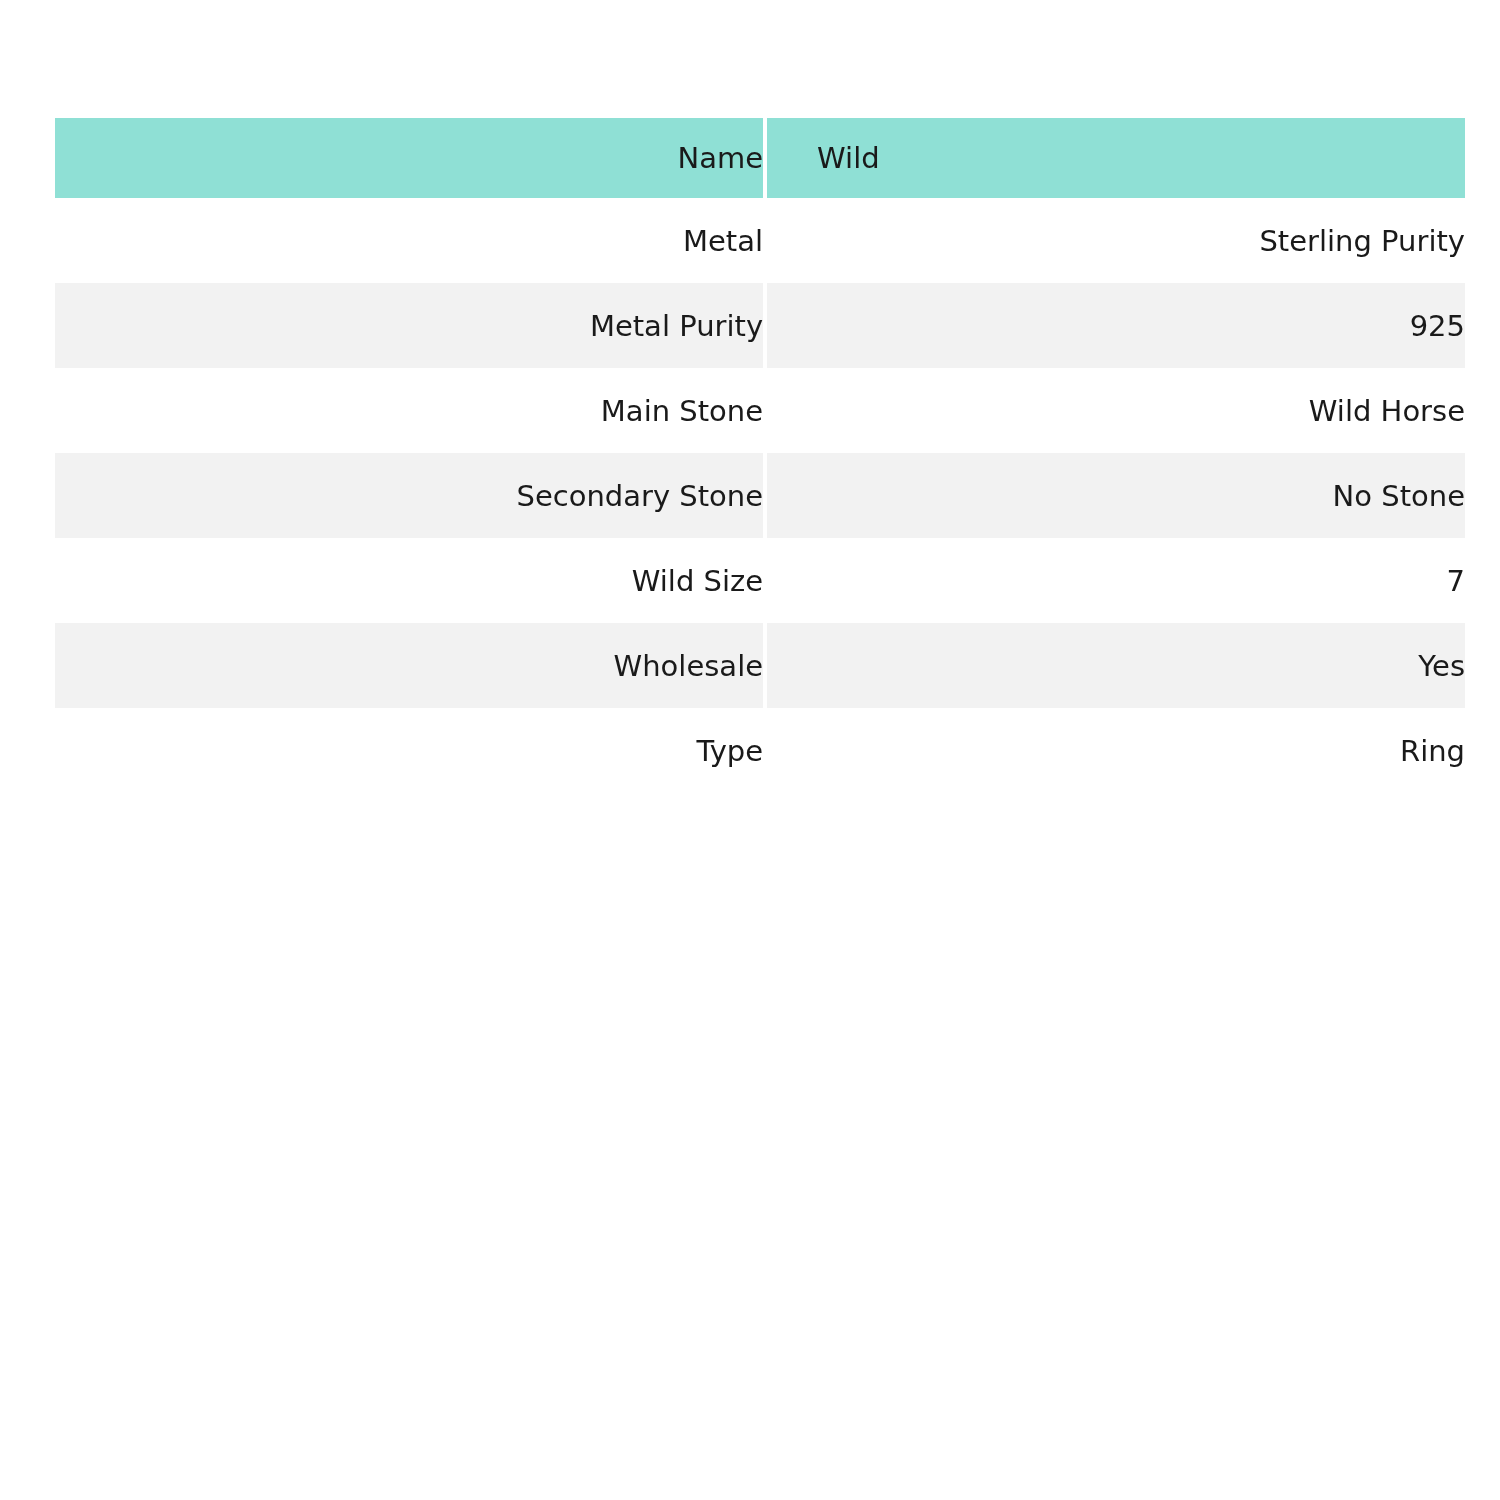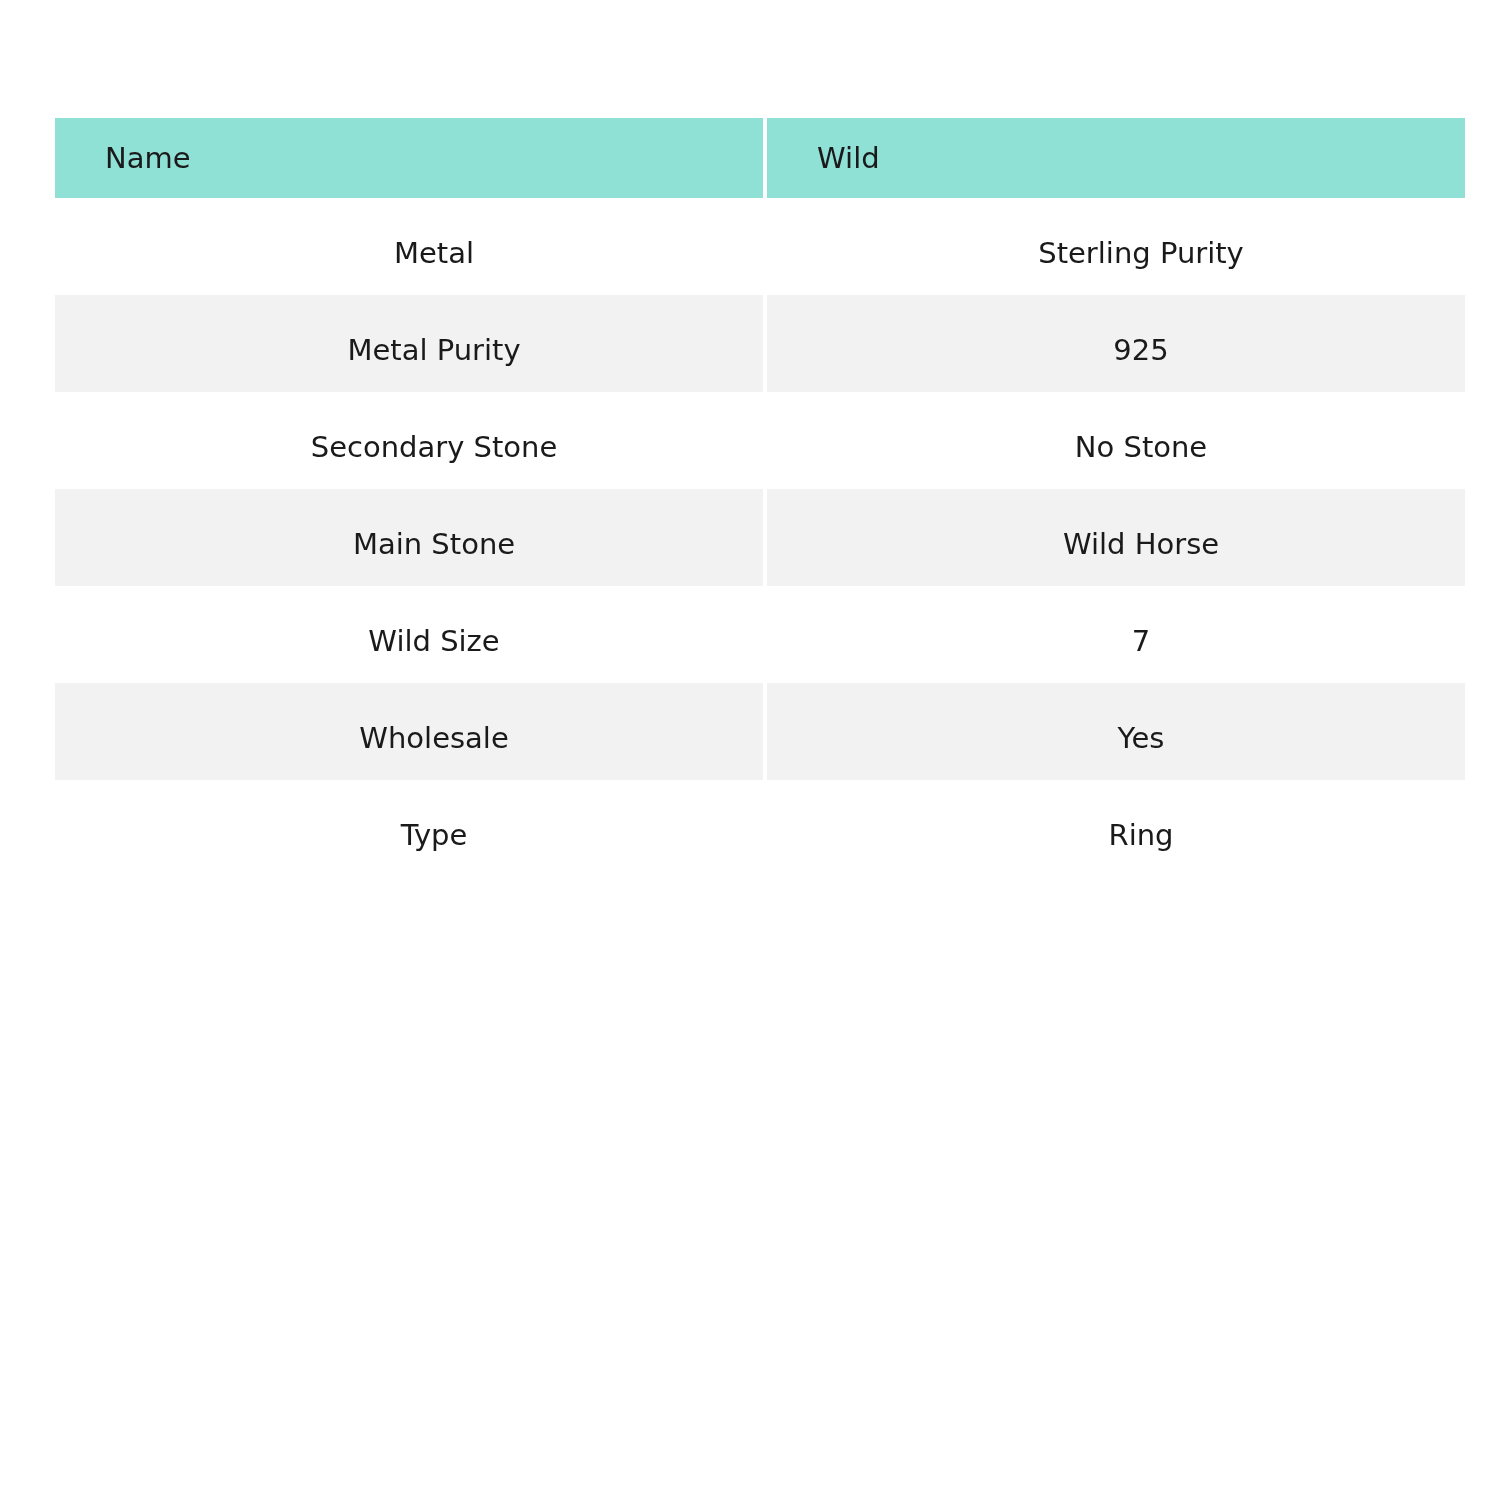--- a/index.html
+++ b/index.html
@@ -30,25 +30,26 @@
   thead th {
     background: #8fe0d5;
     height: 80px;
     text-align: left;
     font-weight: 400;
     padding: 0 0 0 50px;
     vertical-align: middle;
   }
   thead th:first-child {
     border-right: 4px solid #ffffff;
+    text-align: right;
   }
   tbody td {
     height: 85px;
-    text-align: center;
-    padding: 12px 0 0 50px;
+    text-align: right;
+    padding: 0 0 0 50px;
     vertical-align: middle;
     background: #ffffff;
   }
   tbody td:first-child {
     border-right: 4px solid #ffffff;
   }
   tbody tr:nth-child(even) td {
     background: #f2f2f2;
   }
   thead tr {
@@ -73,26 +74,26 @@
     <tbody>
       <tr>
         <td>Metal</td>
         <td>Sterling Purity</td>
       </tr>
       <tr>
         <td>Metal Purity</td>
         <td>925</td>
       </tr>
       <tr>
+        <td>Main Stone</td>
+        <td>Wild Horse</td>
+      </tr>
+      <tr>
         <td>Secondary Stone</td>
         <td>No Stone</td>
-      </tr>
-      <tr>
-        <td>Main Stone</td>
-        <td>Wild Horse</td>
       </tr>
       <tr>
         <td>Wild Size</td>
         <td>7</td>
       </tr>
       <tr>
         <td>Wholesale</td>
         <td>Yes</td>
       </tr>
       <tr>

